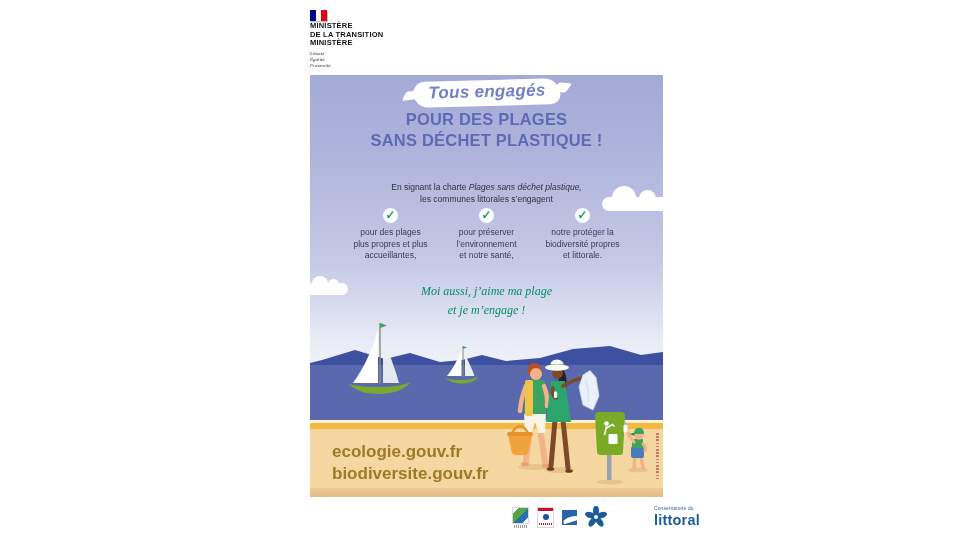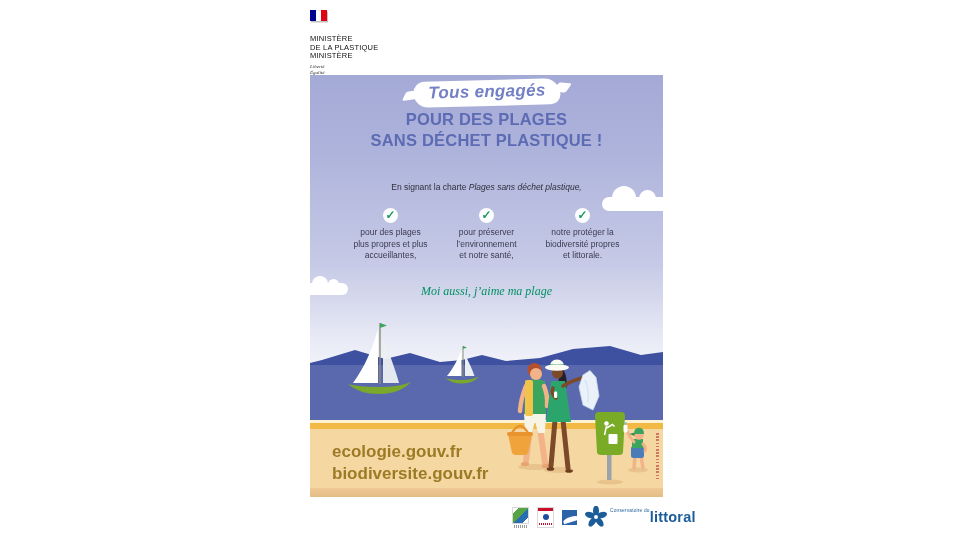--- a/index.html
+++ b/index.html
@@ -5,21 +5,21 @@
   html,body{margin:0;padding:0;background:#fff;}
   #page{position:relative;width:960px;height:539px;background:#ffffff;overflow:hidden;
         font-family:"Liberation Sans",sans-serif;}
 
   
   #ministry{position:absolute;left:310px;top:10px;}
   .flag{width:17px;height:11px;display:flex;box-shadow:1px 1.5px 0 rgba(80,80,90,.35);}
   .flag .b{flex:1;background:#000091;}
   .flag .w{flex:1;background:#ffffff;border-top:1px solid #eee;}
   .flag .r{flex:1;background:#e1000f;}
-  .mname{margin-top:14px;font-weight:400;font-size:7.5px;line-height:8.5px;letter-spacing:.2px;color:#111;}
+  .mname{margin-top:1px;font-weight:700;font-size:7.5px;line-height:8.5px;letter-spacing:.2px;color:#111;}
   .motto{margin-top:3px;font-family:"Liberation Serif",serif;font-style:italic;font-size:5px;line-height:6px;color:#333;}
 
   
   #poster{position:absolute;left:310px;top:75px;width:353px;height:422px;overflow:hidden;
           background:linear-gradient(180deg,#a4aad6 0%,#aeb3dc 18%,#c6cae6 45%,#e7e9f5 62%,#f3f4fa 70%,#f5f6fb 100%);}
 
   .badge{position:absolute;top:5px;left:50%;transform:translateX(-50%) rotate(-1.5deg);
          background:#fff;padding:2px 15px 4px;border-radius:14px 20px 12px 18px;}
   .badge::before{content:"";position:absolute;left:-9px;top:9px;width:14px;height:9px;background:#fff;
                  transform:skewX(-32deg) rotate(-6deg);border-radius:2px;}
@@ -79,38 +79,38 @@
   .cap{width:14px;height:3px;background:repeating-linear-gradient(90deg,#9a9a9a 0 1px,transparent 1px 2px);}
   .mark2{width:15px;height:19px;background:#fff;border:.5px solid #d8d8d8;position:relative;}
   .mark2 .band{position:absolute;left:0;top:0;width:100%;height:3.5px;background:#c8102e;}
   .mark2 .dot{position:absolute;left:4.5px;top:6px;width:6px;height:6px;border-radius:50%;background:#1f4fa0;}
   .mark2 .band2{position:absolute;left:1px;bottom:1.5px;width:13px;height:2px;
          background:repeating-linear-gradient(90deg,#c8102e 0 1px,transparent 1px 2px);}
   .mark3{width:15px;height:15px;background:#2a64a8;position:relative;overflow:hidden;}
   .mark3::after{content:"";position:absolute;left:1px;top:7px;width:16px;height:5px;background:#fff;
                 transform:rotate(-18deg);border-radius:50% 50% 0 0;}
   #conservatoire{display:flex;align-items:center;gap:3px;}
-  .cons-text{display:flex;flex-direction:row;line-height:1;}
+  .cons-text{display:flex;flex-direction:column;line-height:1;margin-left:44px;}
   .cons-top{font-size:4.8px;color:#1c5d99;letter-spacing:.2px;}
   .cons-bottom{font-size:14.5px;font-weight:700;color:#1c5d99;letter-spacing:.2px;margin-top:1px;}
 </style>
 </head>
 <body>
 
 <div id="page">
 
   <div id="ministry">
     <div class="flag">
       <span class="b"></span>
         <span class="w"></span>
         <span class="r"></span>
     </div>
     <div class="mname">
       <div>MINISTÈRE</div>
-      <div>DE LA PLASTIQUE</div>
+      <div>DE LA TRANSITION</div>
       <div>MINISTÈRE</div>
     </div>
     <div class="motto">
       <div>Liberté</div>
       <div>Égalité</div>
       <div>Fraternité</div>
     </div>
   </div>
 
   <div id="poster">
@@ -122,20 +122,21 @@
     <div class="title">
       <div>POUR DES PLAGES</div>
       <div>SANS DÉCHET PLASTIQUE !</div>
     </div>
 
     <div class="intro">
       <div>
         <span>En signant la charte</span>
         <em>Plages sans déchet plastique,</em>
       </div>
+      <div>les communes littorales s’engagent</div>
     </div>
 
     <div class="commitments">
       <div class="commitment">
         <div class="check">✓</div>
         <div class="ctext">
           <span>pour des plages</span>
           <span>plus propres et plus</span>
           <span>accueillantes,</span>
         </div>
@@ -153,20 +154,21 @@
         <div class="ctext">
           <span>notre protéger la</span>
           <span>biodiversité propres</span>
           <span>et littorale.</span>
         </div>
       </div>
     </div>
 
     <div class="slogan">
       <div>Moi aussi, j’aime ma plage</div>
+      <div>et je m’engage !</div>
     </div>
 
     <div id="cloud-right" class="cloud"></div>
     <div id="cloud-left" class="cloud"></div>
 
     <svg id="mountains" class="layer" viewBox="0 0 353 24" preserveAspectRatio="none">
       <path fill="#3e50a0" d="M0 20 L12 17 L45 7 L75 16 L100 10 L130 19 L152 17 L172 12 L196 18 L230 15 L263 6 L300 3 L331 12 L353 9 L353 24 L0 24 Z"></path>
     </svg>
     <div id="sea" class="layer"></div>
     <div id="shore-light" class="layer"></div>

